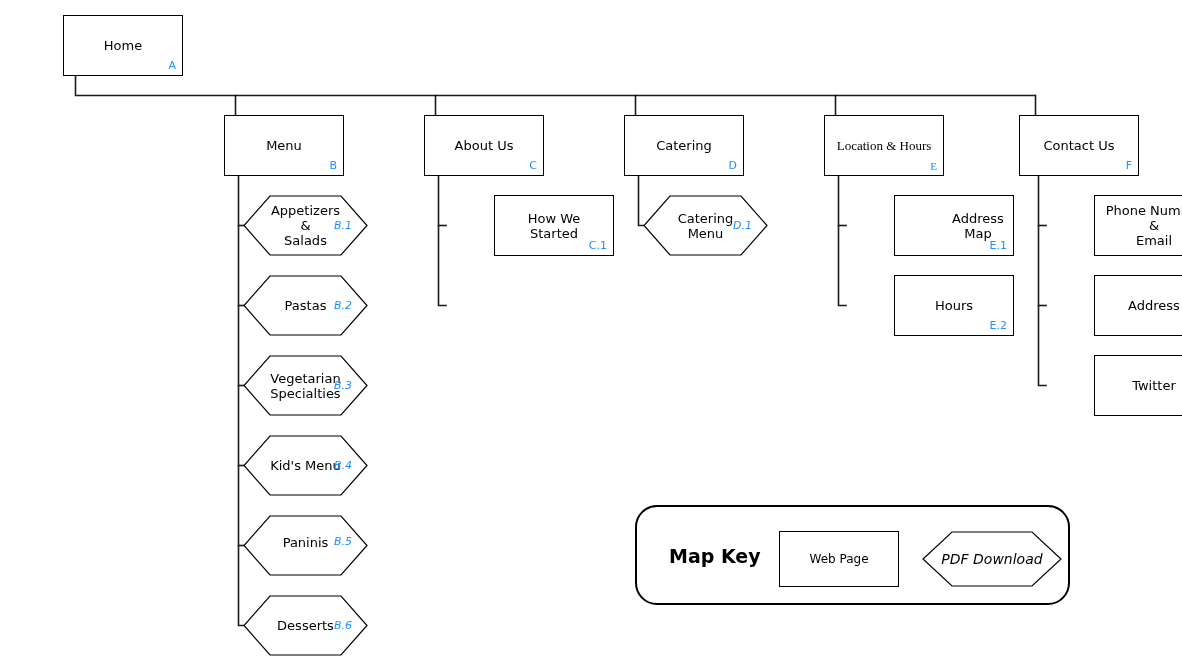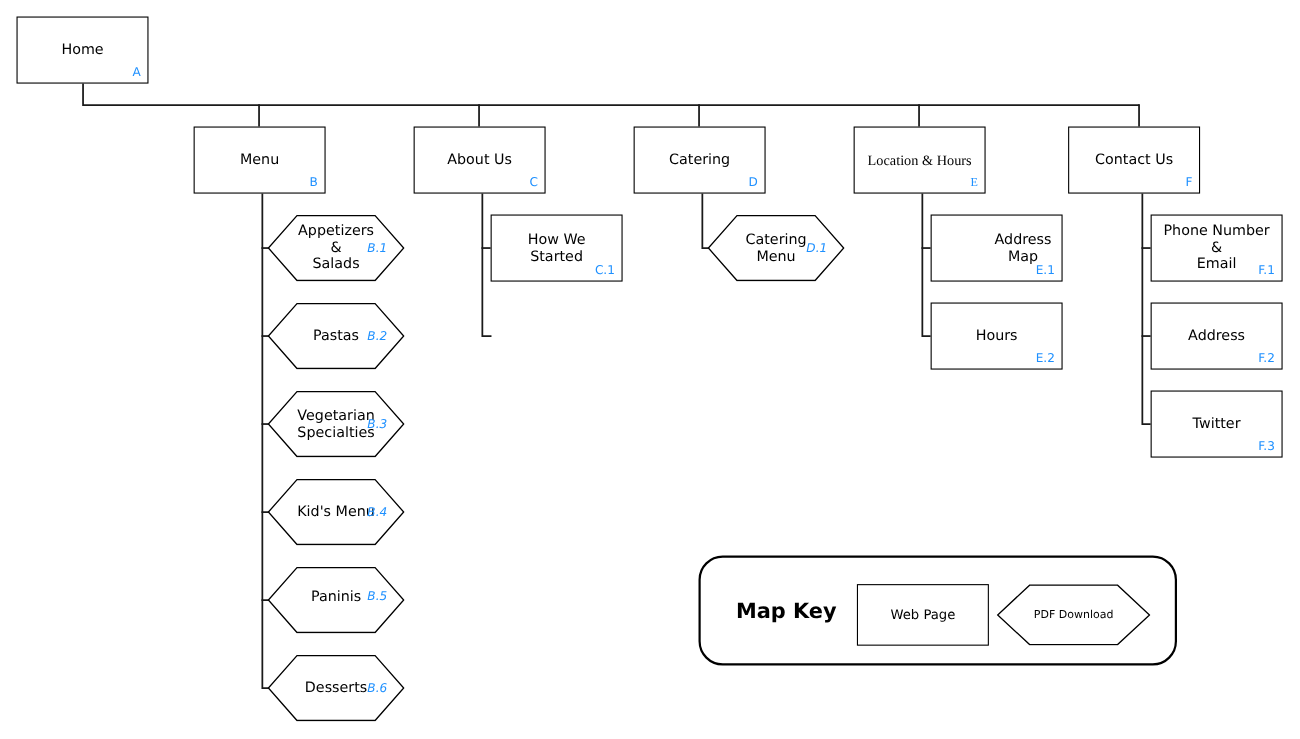--- a/index.html
+++ b/index.html
@@ -32,20 +32,21 @@
     align-items: center;
     justify-content: center;
     text-align: center;
     color: #000000;
     font-size: 13px;
     line-height: 15px;
   }
   .node.rect {
     border: 1px solid #000000;
     background: #ffffff;
+    margin-left: 48px;
   }
   .node .label {
     padding: 0 10px;
     white-space: pre-line;
   }
   .node.hex {
     background: transparent;
     border: none;
   }
   .node.hex .hexsvg {
@@ -102,28 +103,29 @@
     border: 1px solid #000000;
     display: flex;
     align-items: center;
     justify-content: center;
     font-size: 12px;
     box-sizing: border-box;
     background: #fff;
   }
   #key-pdf {
     position: absolute;
-    left: 269px;
+    left: 285px;
     top: 24px;
     width: 140px;
     height: 56px;
     display: flex;
     align-items: center;
     justify-content: center;
-    font-size: 10px;
+    font-size: 14px;
+    font-style: italic;
   }
   #key-pdf .hexsvg { position: absolute; left: 0; top: 0; }
   #key-pdf .label { position: relative; z-index: 2; }
 </style>
 </head>
 <body>
 
 <div id="canvas">
 
   <svg id="wires" width="1182" height="672" viewBox="0 0 1182 672">

